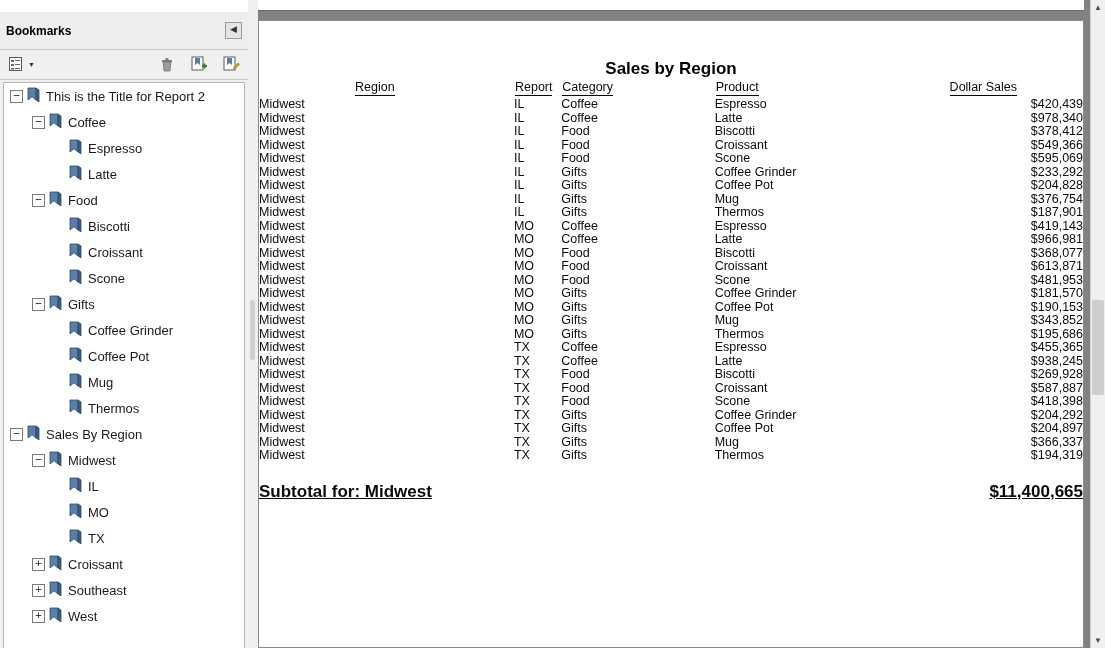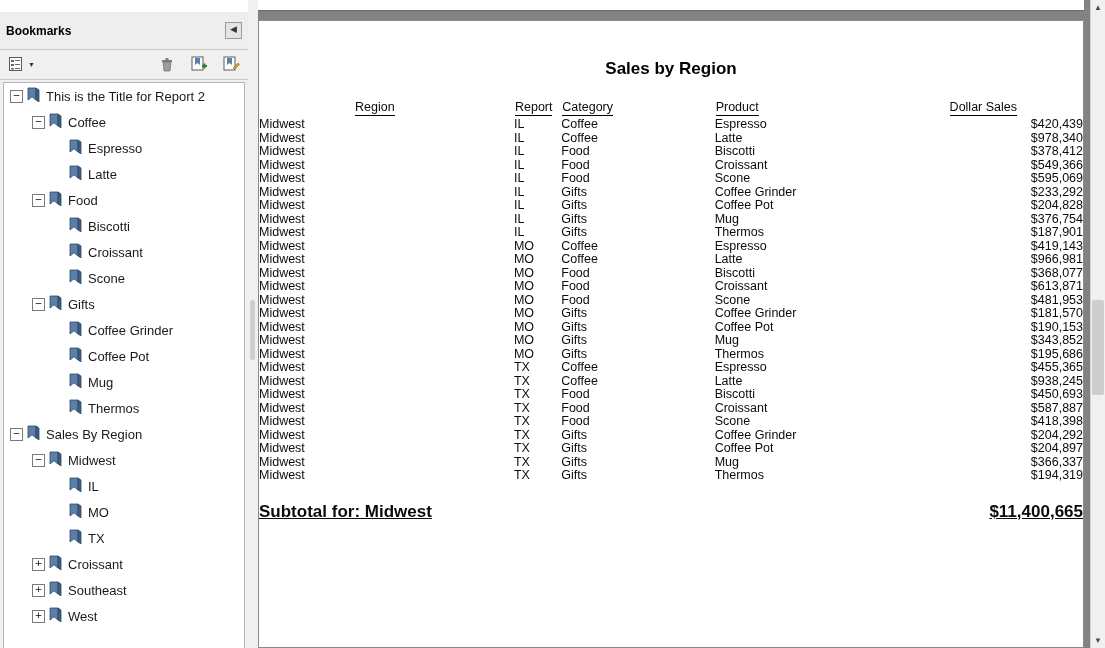--- a/index.html
+++ b/index.html
@@ -170,21 +170,20 @@
     overflow: hidden;
   }
   #report-title {
     text-align: center;
     font-size: 17px;
     font-weight: bold;
     margin-top: 38px;
     color: #000;
   }
   #report-table {
-    margin-top: 20px;
     width: 100%;
     border-collapse: collapse;
     font-size: 12.5px;
     color: #0b0b0b;
   }
   #report-table th {
     font-weight: normal;
     text-align: left;
     padding-bottom: 2px;
     white-space: nowrap;
@@ -626,21 +625,21 @@
             <td class="col-state">TX</td>
             <td class="col-cat">Coffee</td>
             <td class="col-prod">Latte</td>
             <td class="col-dollar">$938,245</td>
           </tr>
           <tr>
             <td class="col-region">Midwest</td>
             <td class="col-state">TX</td>
             <td class="col-cat">Food</td>
             <td class="col-prod">Biscotti</td>
-            <td class="col-dollar">$450,693</td>
+            <td class="col-dollar">$269,928</td>
           </tr>
           <tr>
             <td class="col-region">Midwest</td>
             <td class="col-state">TX</td>
             <td class="col-cat">Food</td>
             <td class="col-prod">Croissant</td>
             <td class="col-dollar">$587,887</td>
           </tr>
           <tr>
             <td class="col-region">Midwest</td>

